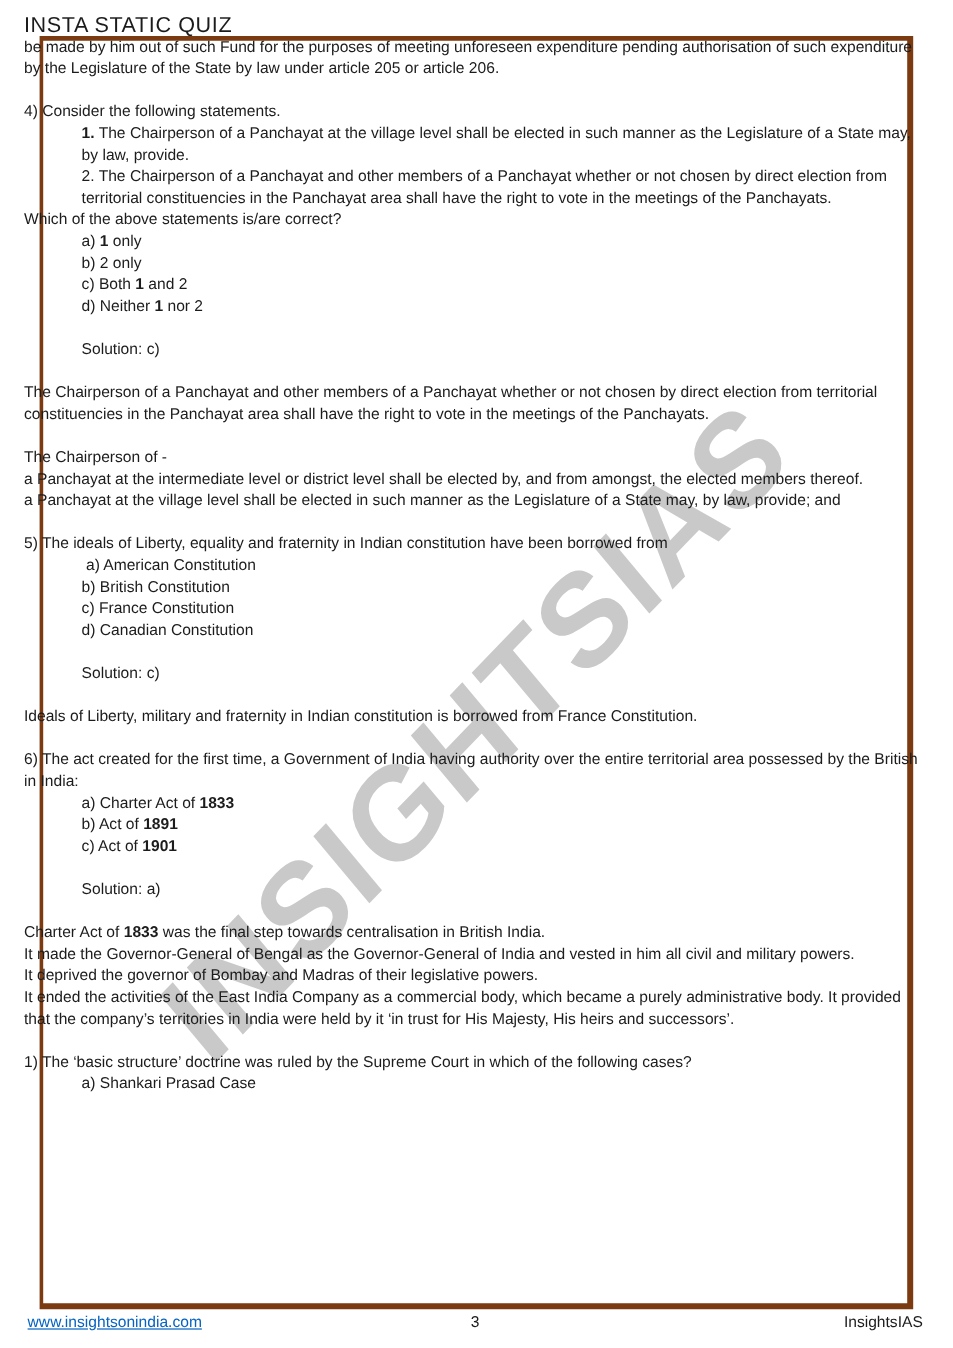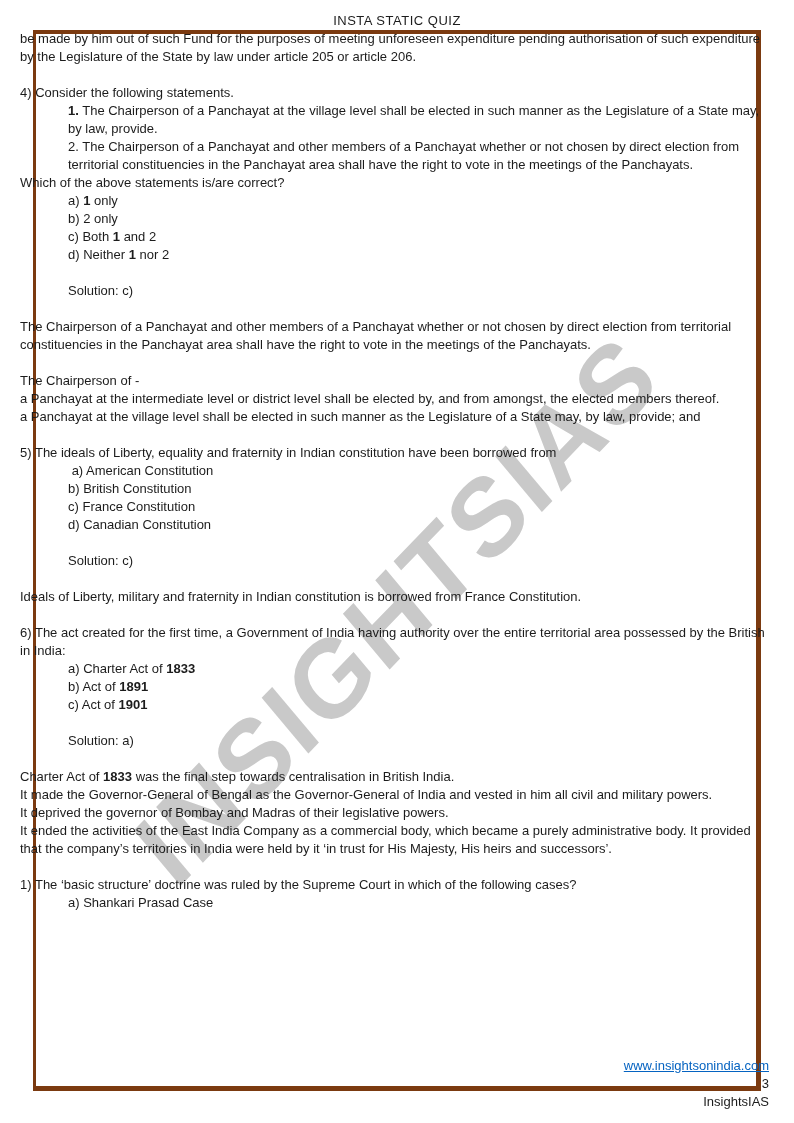--- a/index.html
+++ b/index.html
@@ -33,43 +33,42 @@
     z-index:0;
     user-select:none;
   }
   .content{
     position:absolute;
     left:0;top:0;right:0;
     padding:12px 20px 0 20px;
     z-index:1;
   }
   .header-line{
-    text-align:center;
-    font-size:13px;
+    text-align:left;
+    font-size:18px;
     line-height:18px;
     min-height:18px;
     letter-spacing:0.5px;
     white-space:pre-wrap;
   }
   .line{
     font-size:13px;
     line-height:18px;
     min-height:18px;
     white-space:pre-wrap;
   }
   .line.indent{padding-left:48px;}
   .footer{
     position:absolute;
     left:23px;right:25px;bottom:12px;
     display:flex;
-    align-items:flex-end;
+    align-items:center;
     font-size:13px;
     line-height:18px;
     z-index:1;
-    flex-direction:column;
   }
   .footer .fleft{flex:1;text-align:left;}
   .footer .fcenter{flex:1;text-align:center;}
   .footer .fright{flex:1;text-align:right;}
   .footer a{
     color:#0563C1;
     text-decoration:underline;
     cursor:pointer;
   }
 </style>

